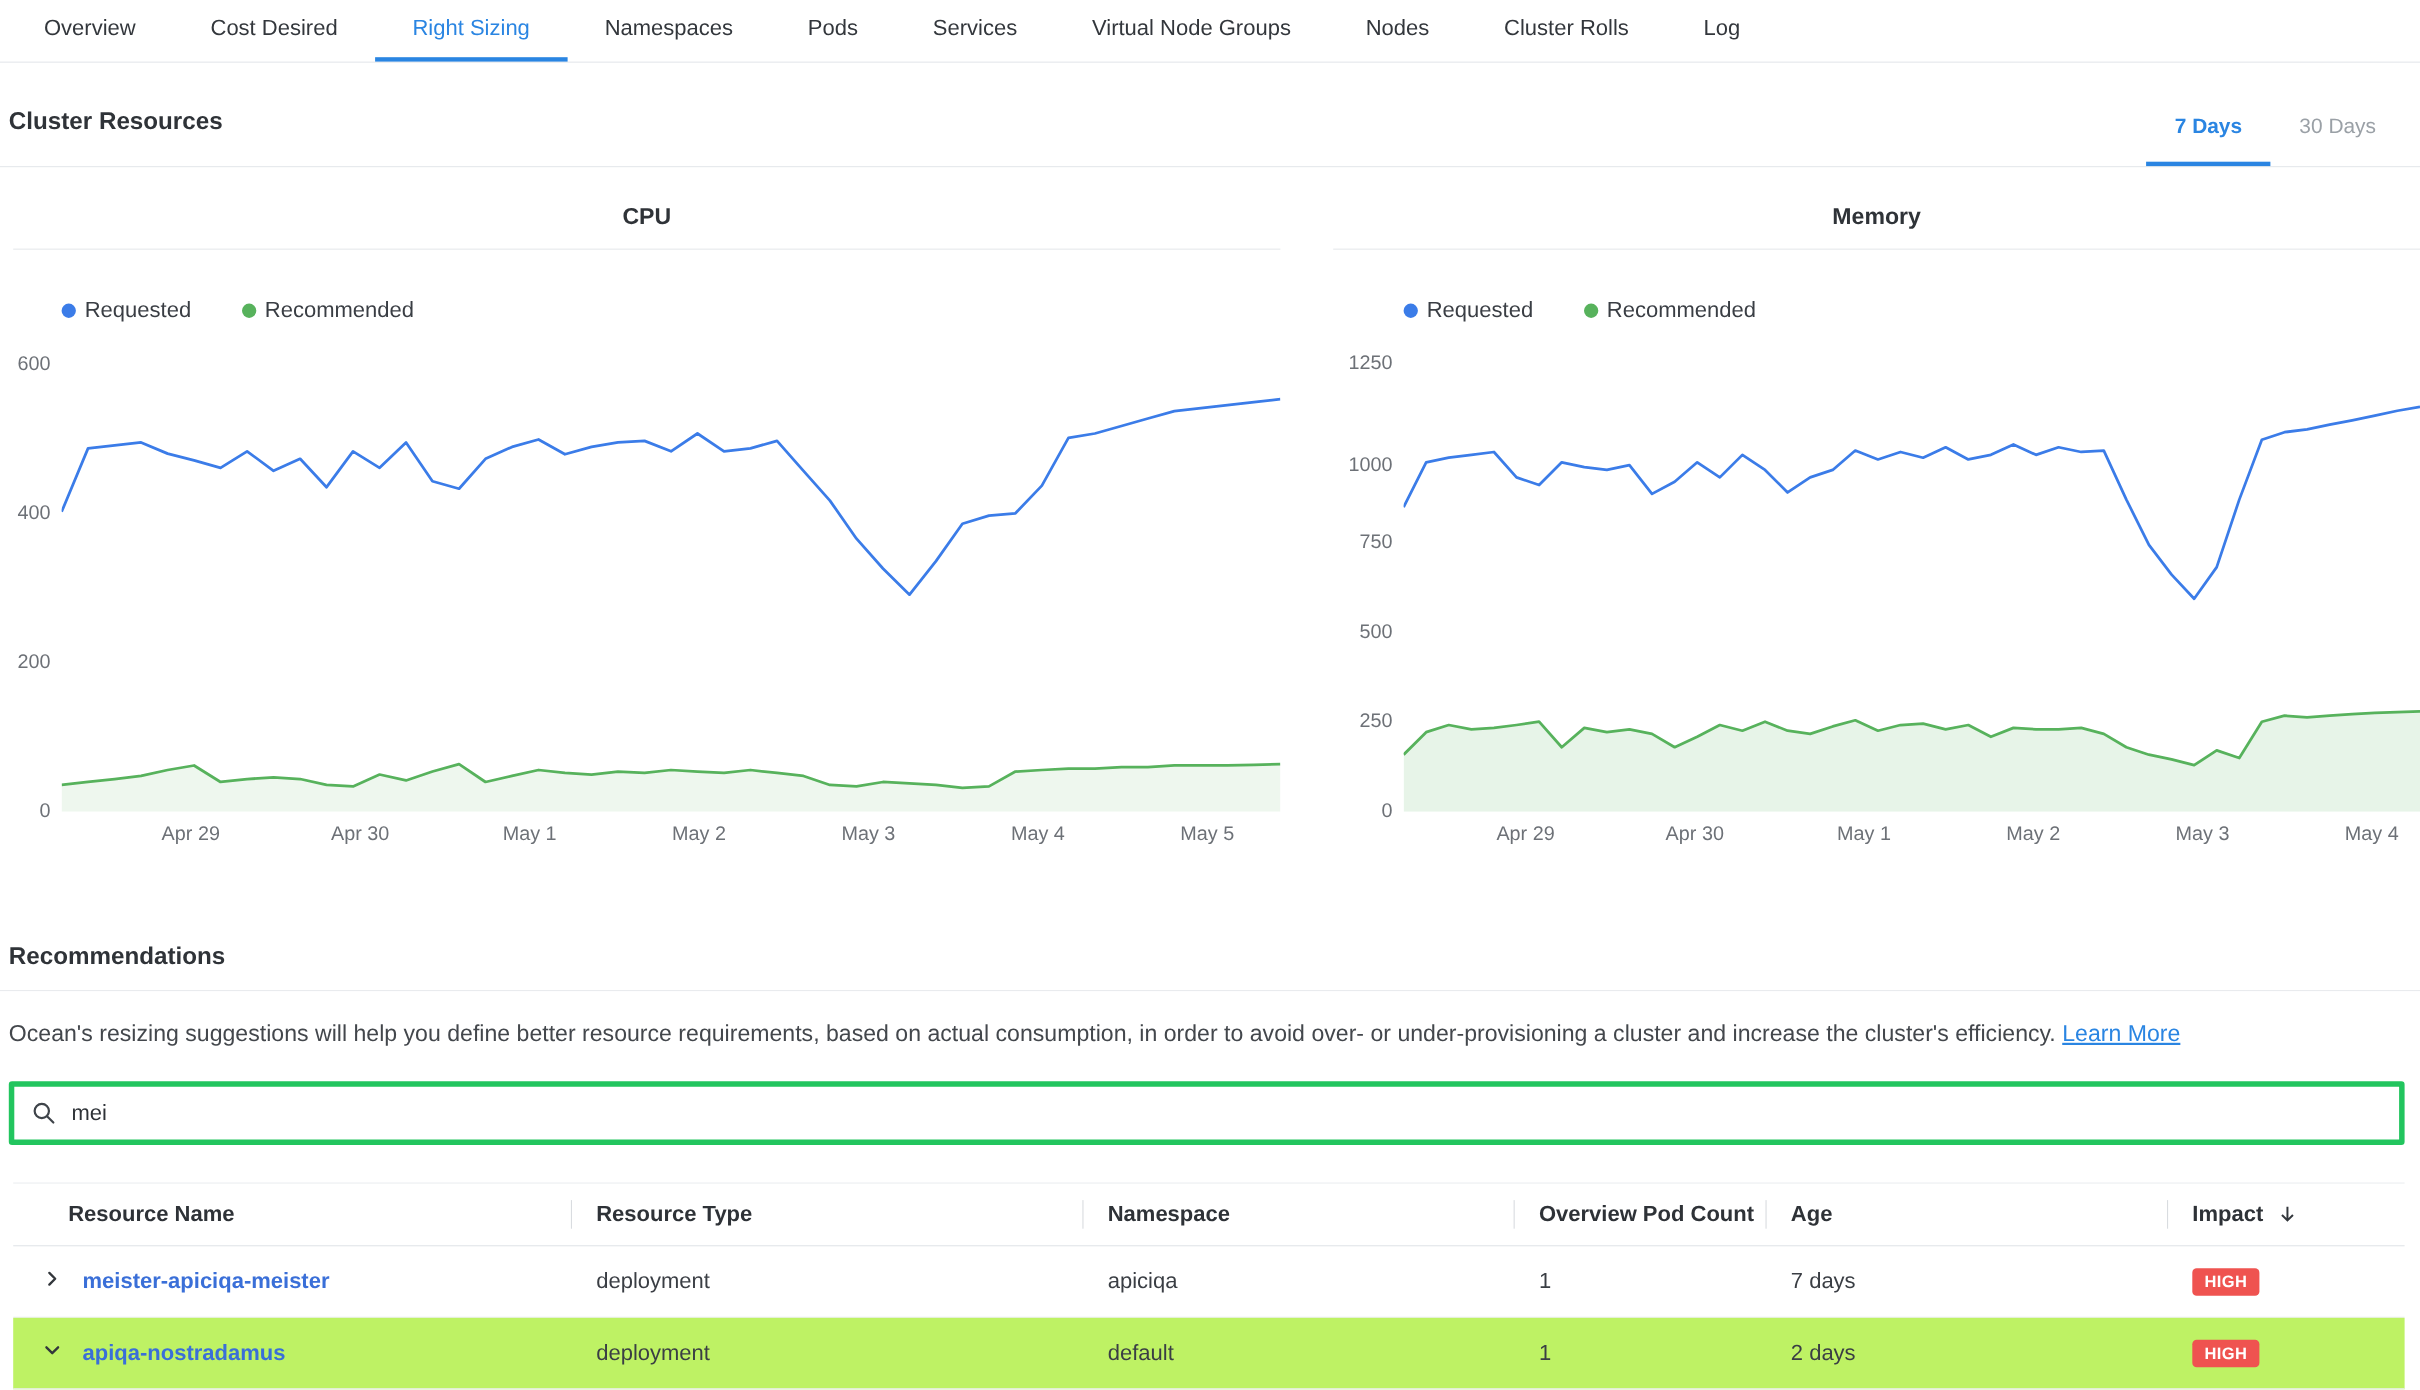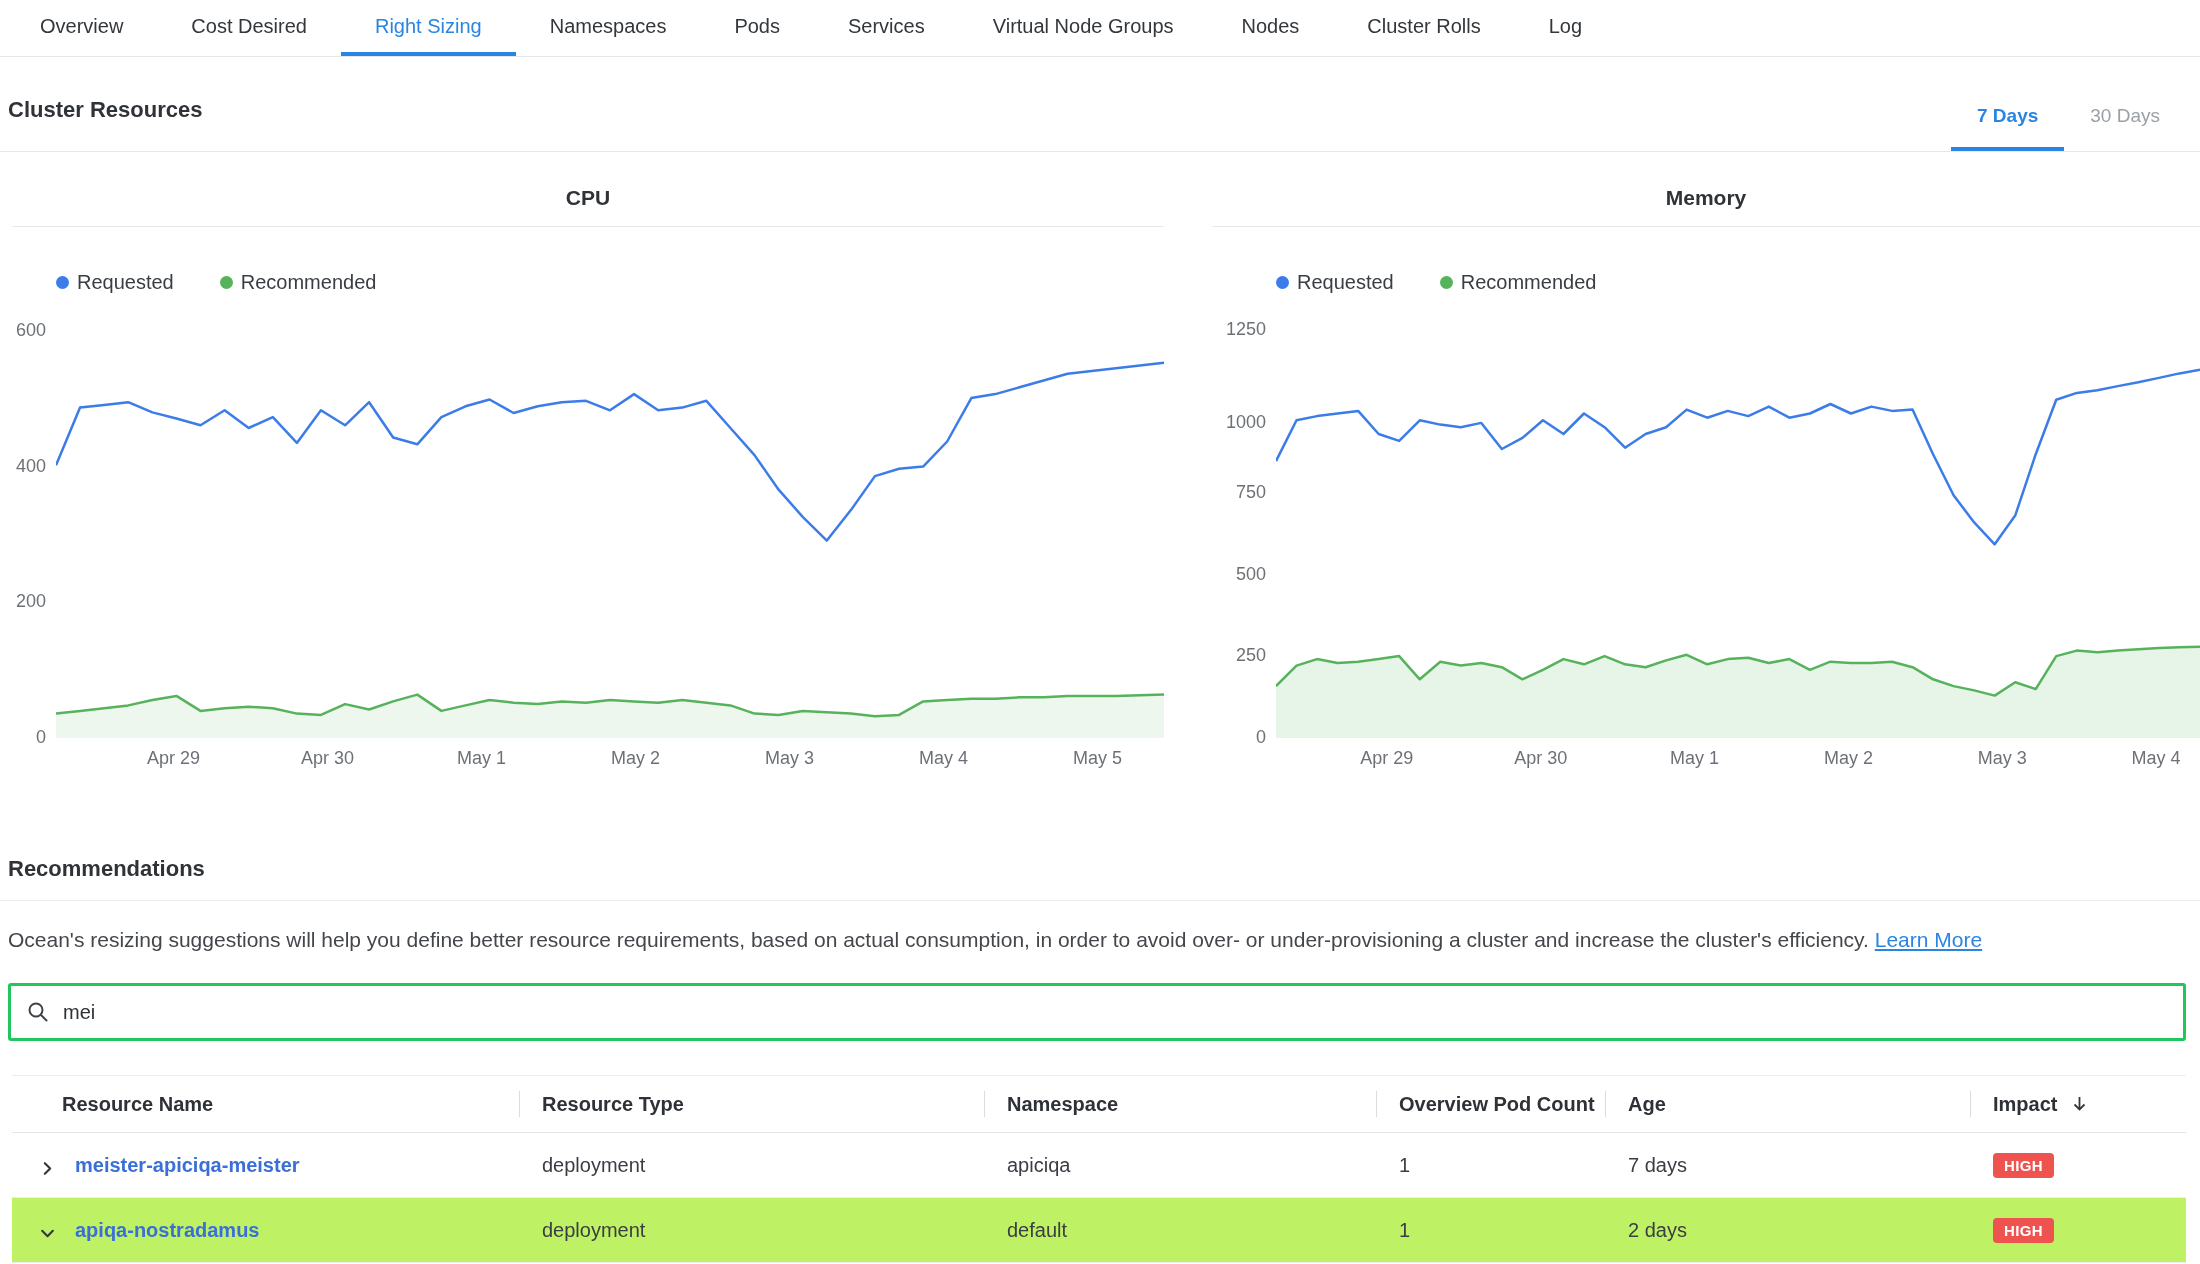--- a/index.html
+++ b/index.html
@@ -43,37 +43,37 @@
   .memory .x-spacer{width:64px;}
   .x-labels{position:relative;flex:1;}
   .x-labels span{position:absolute;transform:translateX(-50%);font-size:18px;color:#6d7177;white-space:nowrap;}
 
   
   .rec-header{margin-top:80px;padding:0 8px 18px;border-bottom:1px solid #e9ebee;
        font-size:22px;font-weight:700;color:#2f3338;}
   .rec-desc{padding:26px 14px 0 8px;font-size:21px;color:#43474c;line-height:1.25;}
   .rec-desc a{color:#2a85e2;text-decoration:underline;cursor:pointer;}
 
-  .searchbar{margin:30px 14px 0 8px;height:58px;border:3px solid #22c55e;border-radius:3px;
+  .searchbar{margin:30px 14px 0 8px;height:58px;border:5px solid #22c55e;border-radius:3px;
        display:flex;align-items:center;padding:0 16px;background:#fff;}
   .searchbar input{border:none;outline:none;flex:1;margin-left:14px;font-size:20px;color:#2e3237;
        font-family:inherit;background:transparent;}
 
   
   .table{margin:34px 14px 0 12px;}
   .thead,.trow{display:grid;grid-template-columns:507px 465px 392px 229px 365px 1fr;align-items:center;}
   .thead{height:58px;border-top:1px solid #eceef1;border-bottom:1px solid #e2e5e9;
        font-weight:700;font-size:20px;color:#2e3237;}
   .thead .th{position:relative;height:100%;display:flex;align-items:center;padding-left:23px;cursor:pointer;}
   .thead .th:first-child{padding-left:50px;}
   .thead .th + .th::before{content:"";position:absolute;left:0;top:15px;bottom:15px;width:1px;background:#d9dce0;}
   .sort-icon{margin-left:14px;display:inline-flex;align-items:center;}
   .trow{height:65px;border-bottom:1px solid #eceef1;font-size:20px;color:#3a3e44;}
   .trow.expanded{background:#bef264;}
-  .td{padding-left:23px;display:flex;align-items:flex-end;min-width:0;}
+  .td{padding-left:23px;display:flex;align-items:flex-start;min-width:0;}
   .td.name-cell{padding-left:27px;gap:19px;}
   .chev{display:inline-flex;cursor:pointer;flex:none;}
   .name-link{color:#3a6fd8;font-weight:700;text-decoration:none;cursor:pointer;white-space:nowrap;}
   .badge{background:#ef5350;color:#fff;font-size:15px;font-weight:700;padding:5px 11px;
        border-radius:4px;letter-spacing:.4px;line-height:1;}
 </style>
 </head>
 <body>
 
 <nav class="tabbar">

